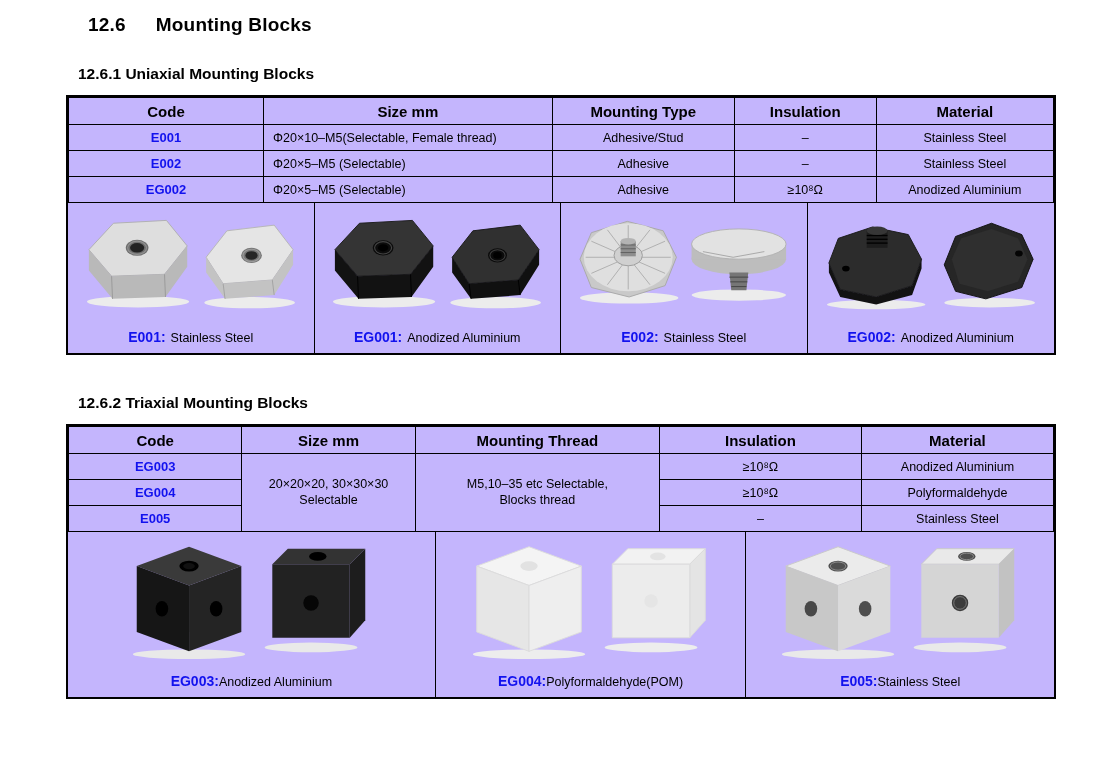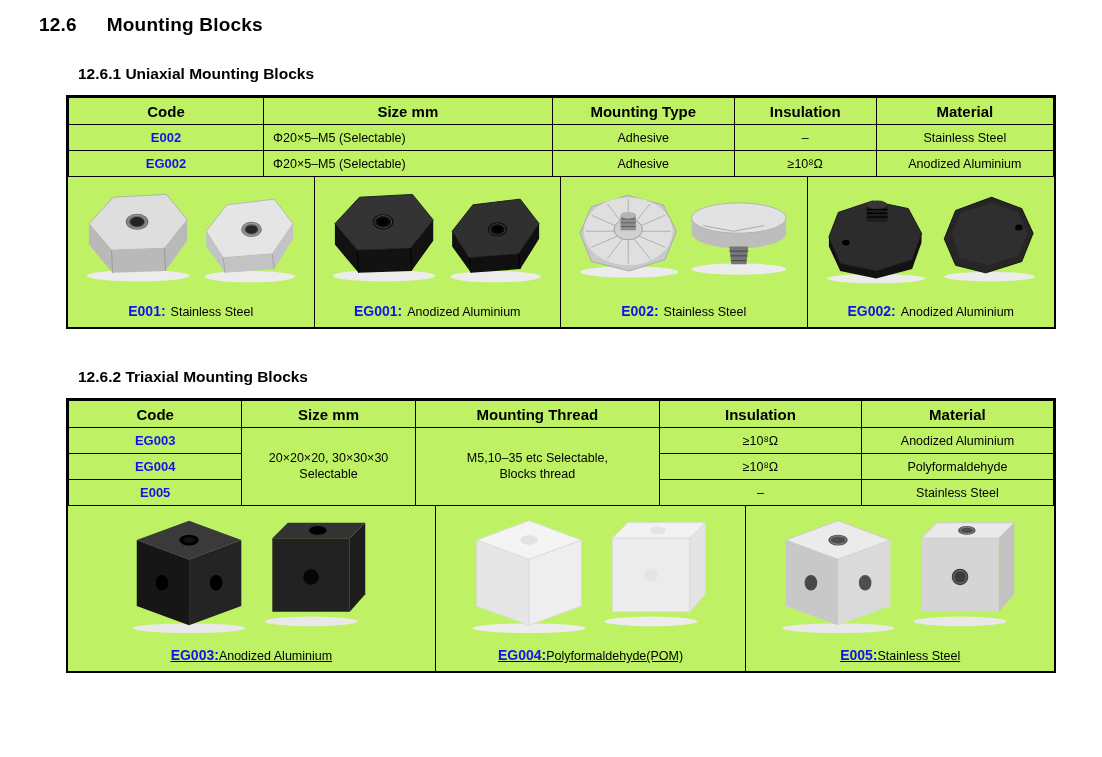--- a/index.html
+++ b/index.html
@@ -4,44 +4,44 @@
 <style>
   * { margin:0; padding:0; box-sizing:border-box; }
   html,body { background:#ffffff; }
   body {
     width:1102px; height:757px;
     font-family:"Liberation Sans", sans-serif;
     color:#000; overflow:hidden; position:relative;
   }
   .page { width:1102px; height:757px; background:#fff; }
 
-  h1.title { margin:14px 0 0 39px; font-size:19px; font-weight:bold; letter-spacing:.2px; }
+  h1.title { margin:14px 0 0 88px; font-size:19px; font-weight:bold; letter-spacing:.2px; }
   h1.title .sec-num { display:inline-block; margin-right:30px; }
   h2.subhead { margin-left:78px; font-size:15.5px; font-weight:bold; }
   #h2-uni { margin-top:29px; }
   #h2-tri { margin-top:39px; }
 
-  .tbl { margin:12px 0 0 66px; width:990px; border:2px solid #000; background:#bef264; }
+  .tbl { margin:12px 0 0 66px; width:990px; border:2px solid #000; background:#c4b5fd; }
   table { width:100%; border-collapse:collapse; table-layout:fixed; }
   th, td { border:1px solid #000; text-align:center; vertical-align:middle; padding:0; }
   th { height:27px; font-size:15px; font-weight:bold; }
   td { height:26px; font-size:12.5px; }
   td.code { font-weight:bold; font-size:13px; }
   #tbl-uni td.size { text-align:left; padding-left:9px; }
   .two-line { line-height:1.25; font-size:12.5px; }
 
   .imgrow { display:flex; width:100%; }
   .imgcell {
     display:flex; flex-direction:column; align-items:center; justify-content:space-between;
     border-right:1px solid #000; padding:7px 4px 7px;
   }
   .imgcell:last-child { border-right:none; }
   #imgrow-uni { height:150px; }
   #imgrow-uni .imgcell { width:25%; }
-  #imgrow-tri { height:165px;text-decoration:underline; }
+  #imgrow-tri { height:165px; }
   #imgrow-tri .imgcell-1 { width:37.3%; }
   #imgrow-tri .imgcell-2 { width:31.5%; }
   #imgrow-tri .imgcell-3 { width:31.2%; }
 
   .cap { white-space:nowrap; }
   .cap .code-label { font-weight:bold; font-size:14px; }
   .cap .mat { font-size:12.5px; color:#000; }
   .cap-sp .mat { margin-left:5px; }
   svg.photo { display:block; }
 </style>
@@ -65,20 +65,27 @@
           <col style="width:14.4%">
           <col style="width:18.0%">
       </colgroup>
       <tbody>
           <tr>
         <th>Code</th>
         <th>Size mm</th>
         <th>Mounting Type</th>
         <th>Insulation</th>
         <th>Material</th>
+      </tr>
+      <tr>
+        <td class="code blue" style="color: rgb(18, 18, 238);">E001</td>
+        <td class="size">Φ20×10–M5(Selectable, Female thread)</td>
+        <td>Adhesive/Stud</td>
+        <td>–</td>
+        <td>Stainless Steel</td>
       </tr>
       <tr>
         <td class="code blue" style="color: rgb(18, 18, 238);">E002</td>
         <td class="size">Φ20×5–M5 (Selectable)</td>
         <td>Adhesive</td>
         <td>–</td>
         <td>Stainless Steel</td>
       </tr>
       <tr>
         <td class="code blue" style="color: rgb(18, 18, 238);">EG002</td>

